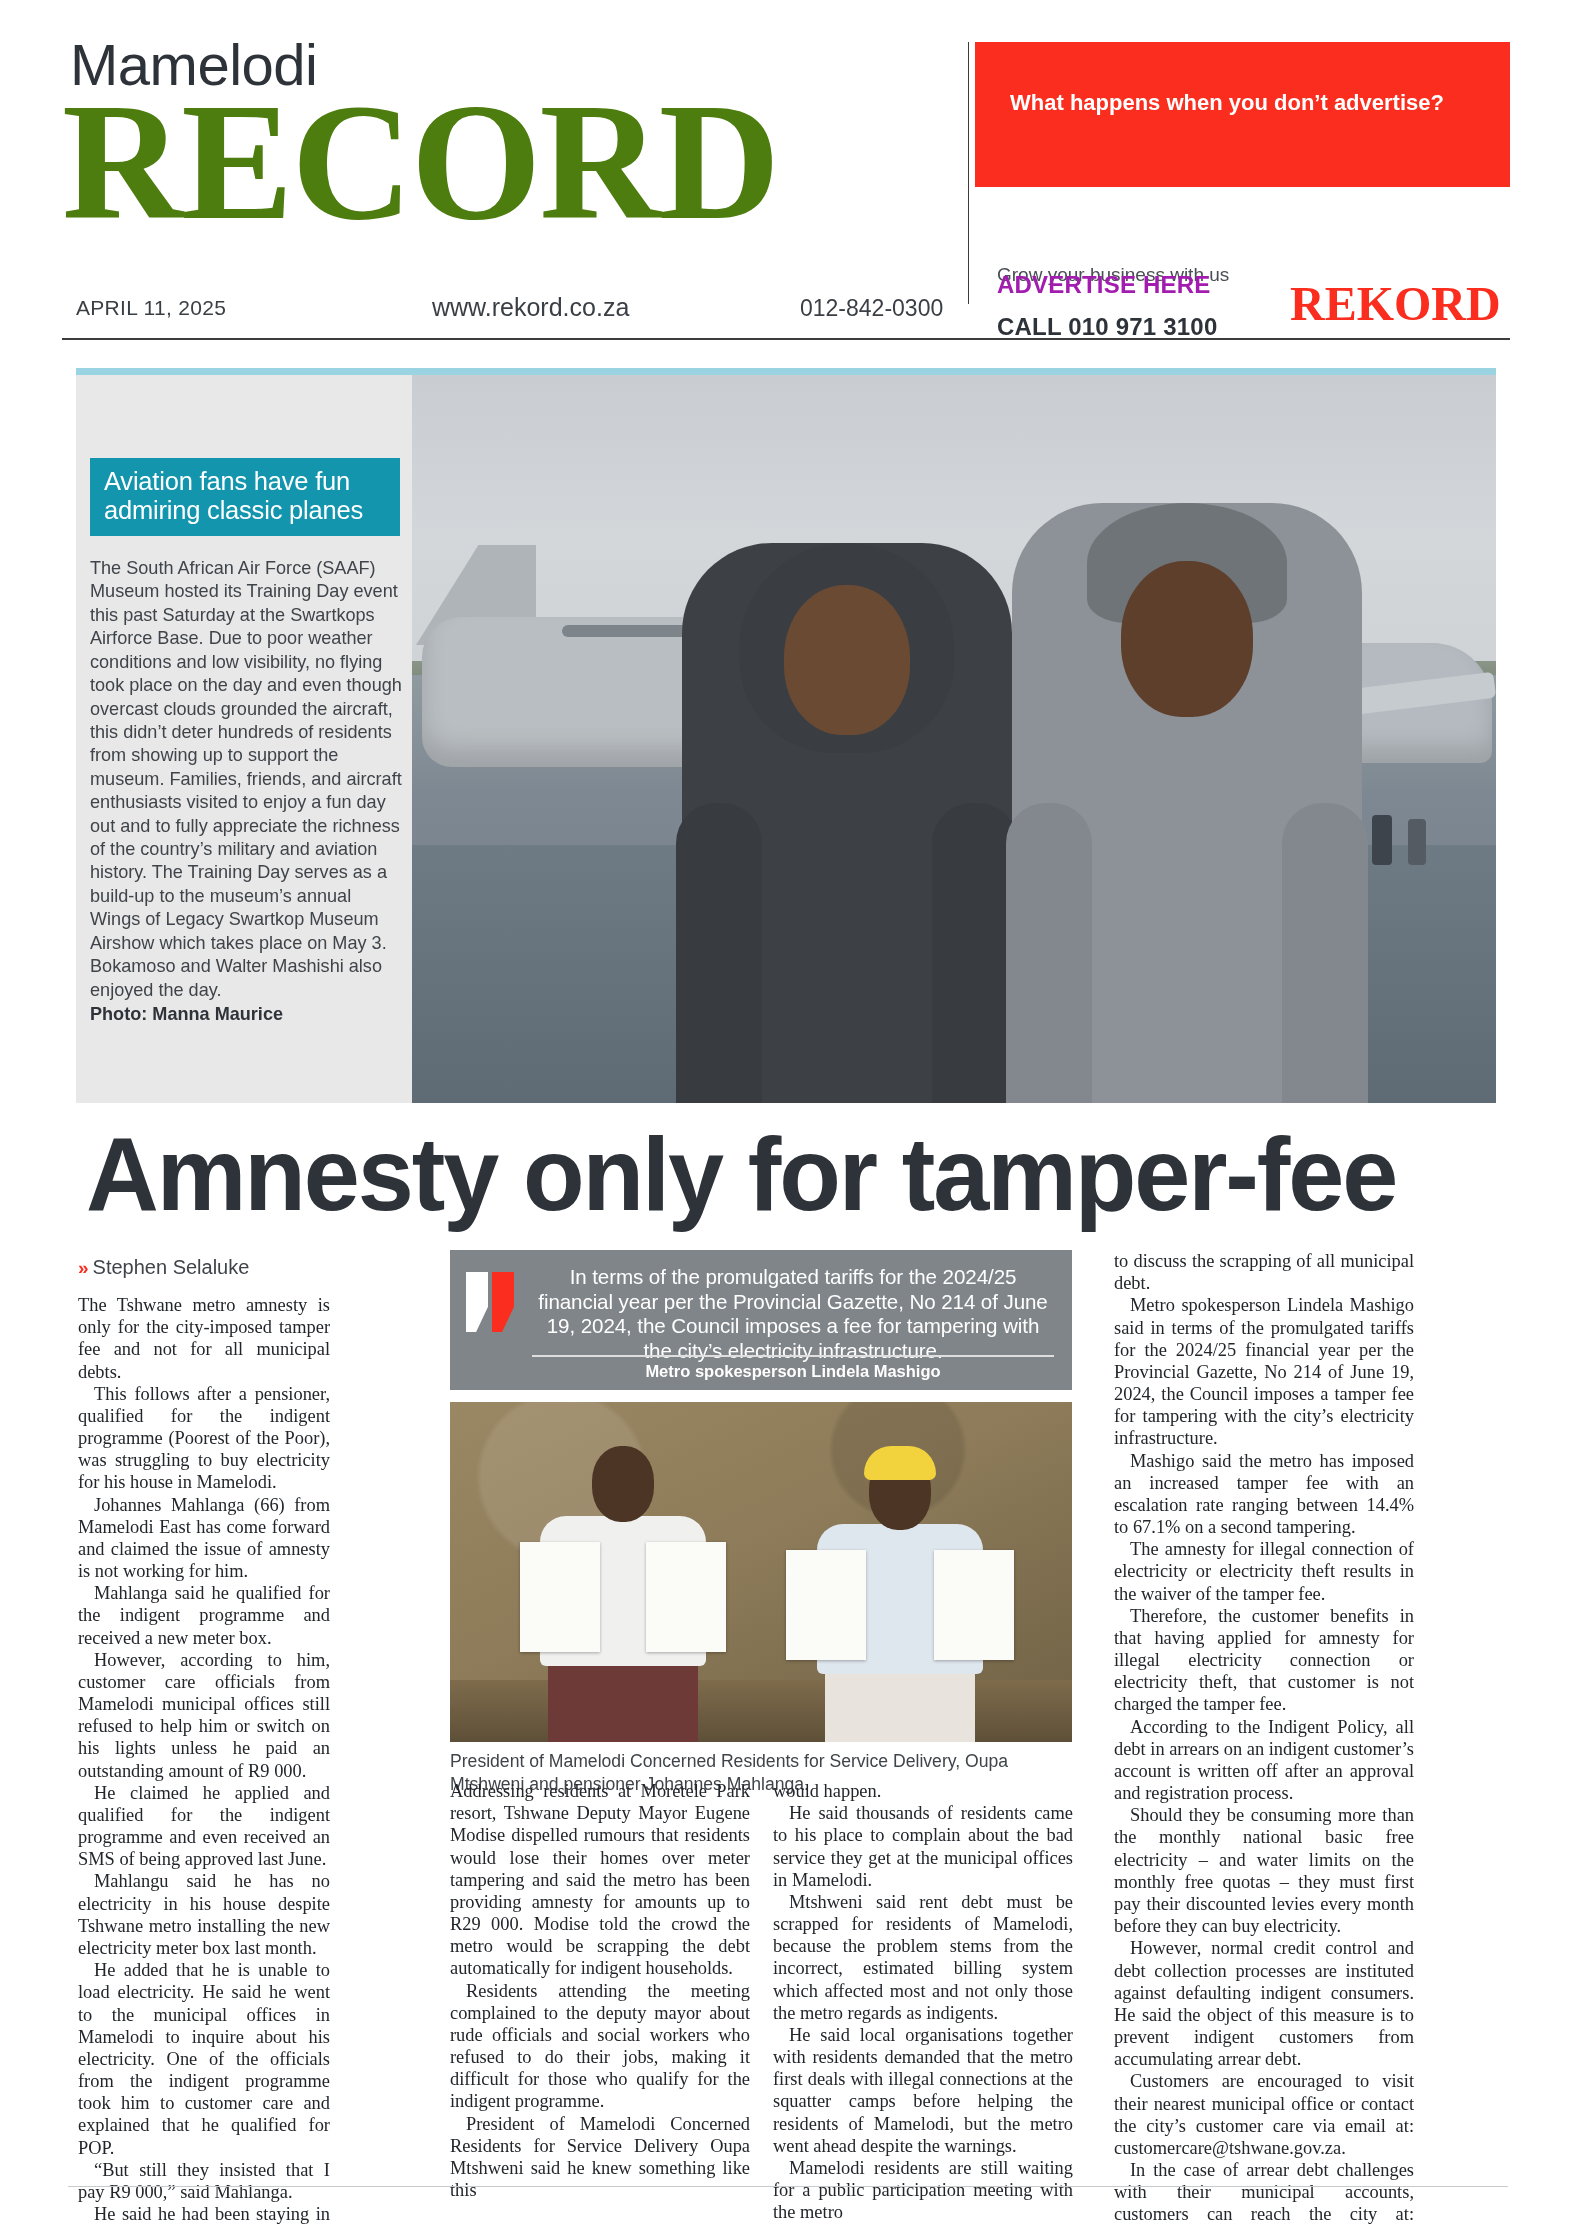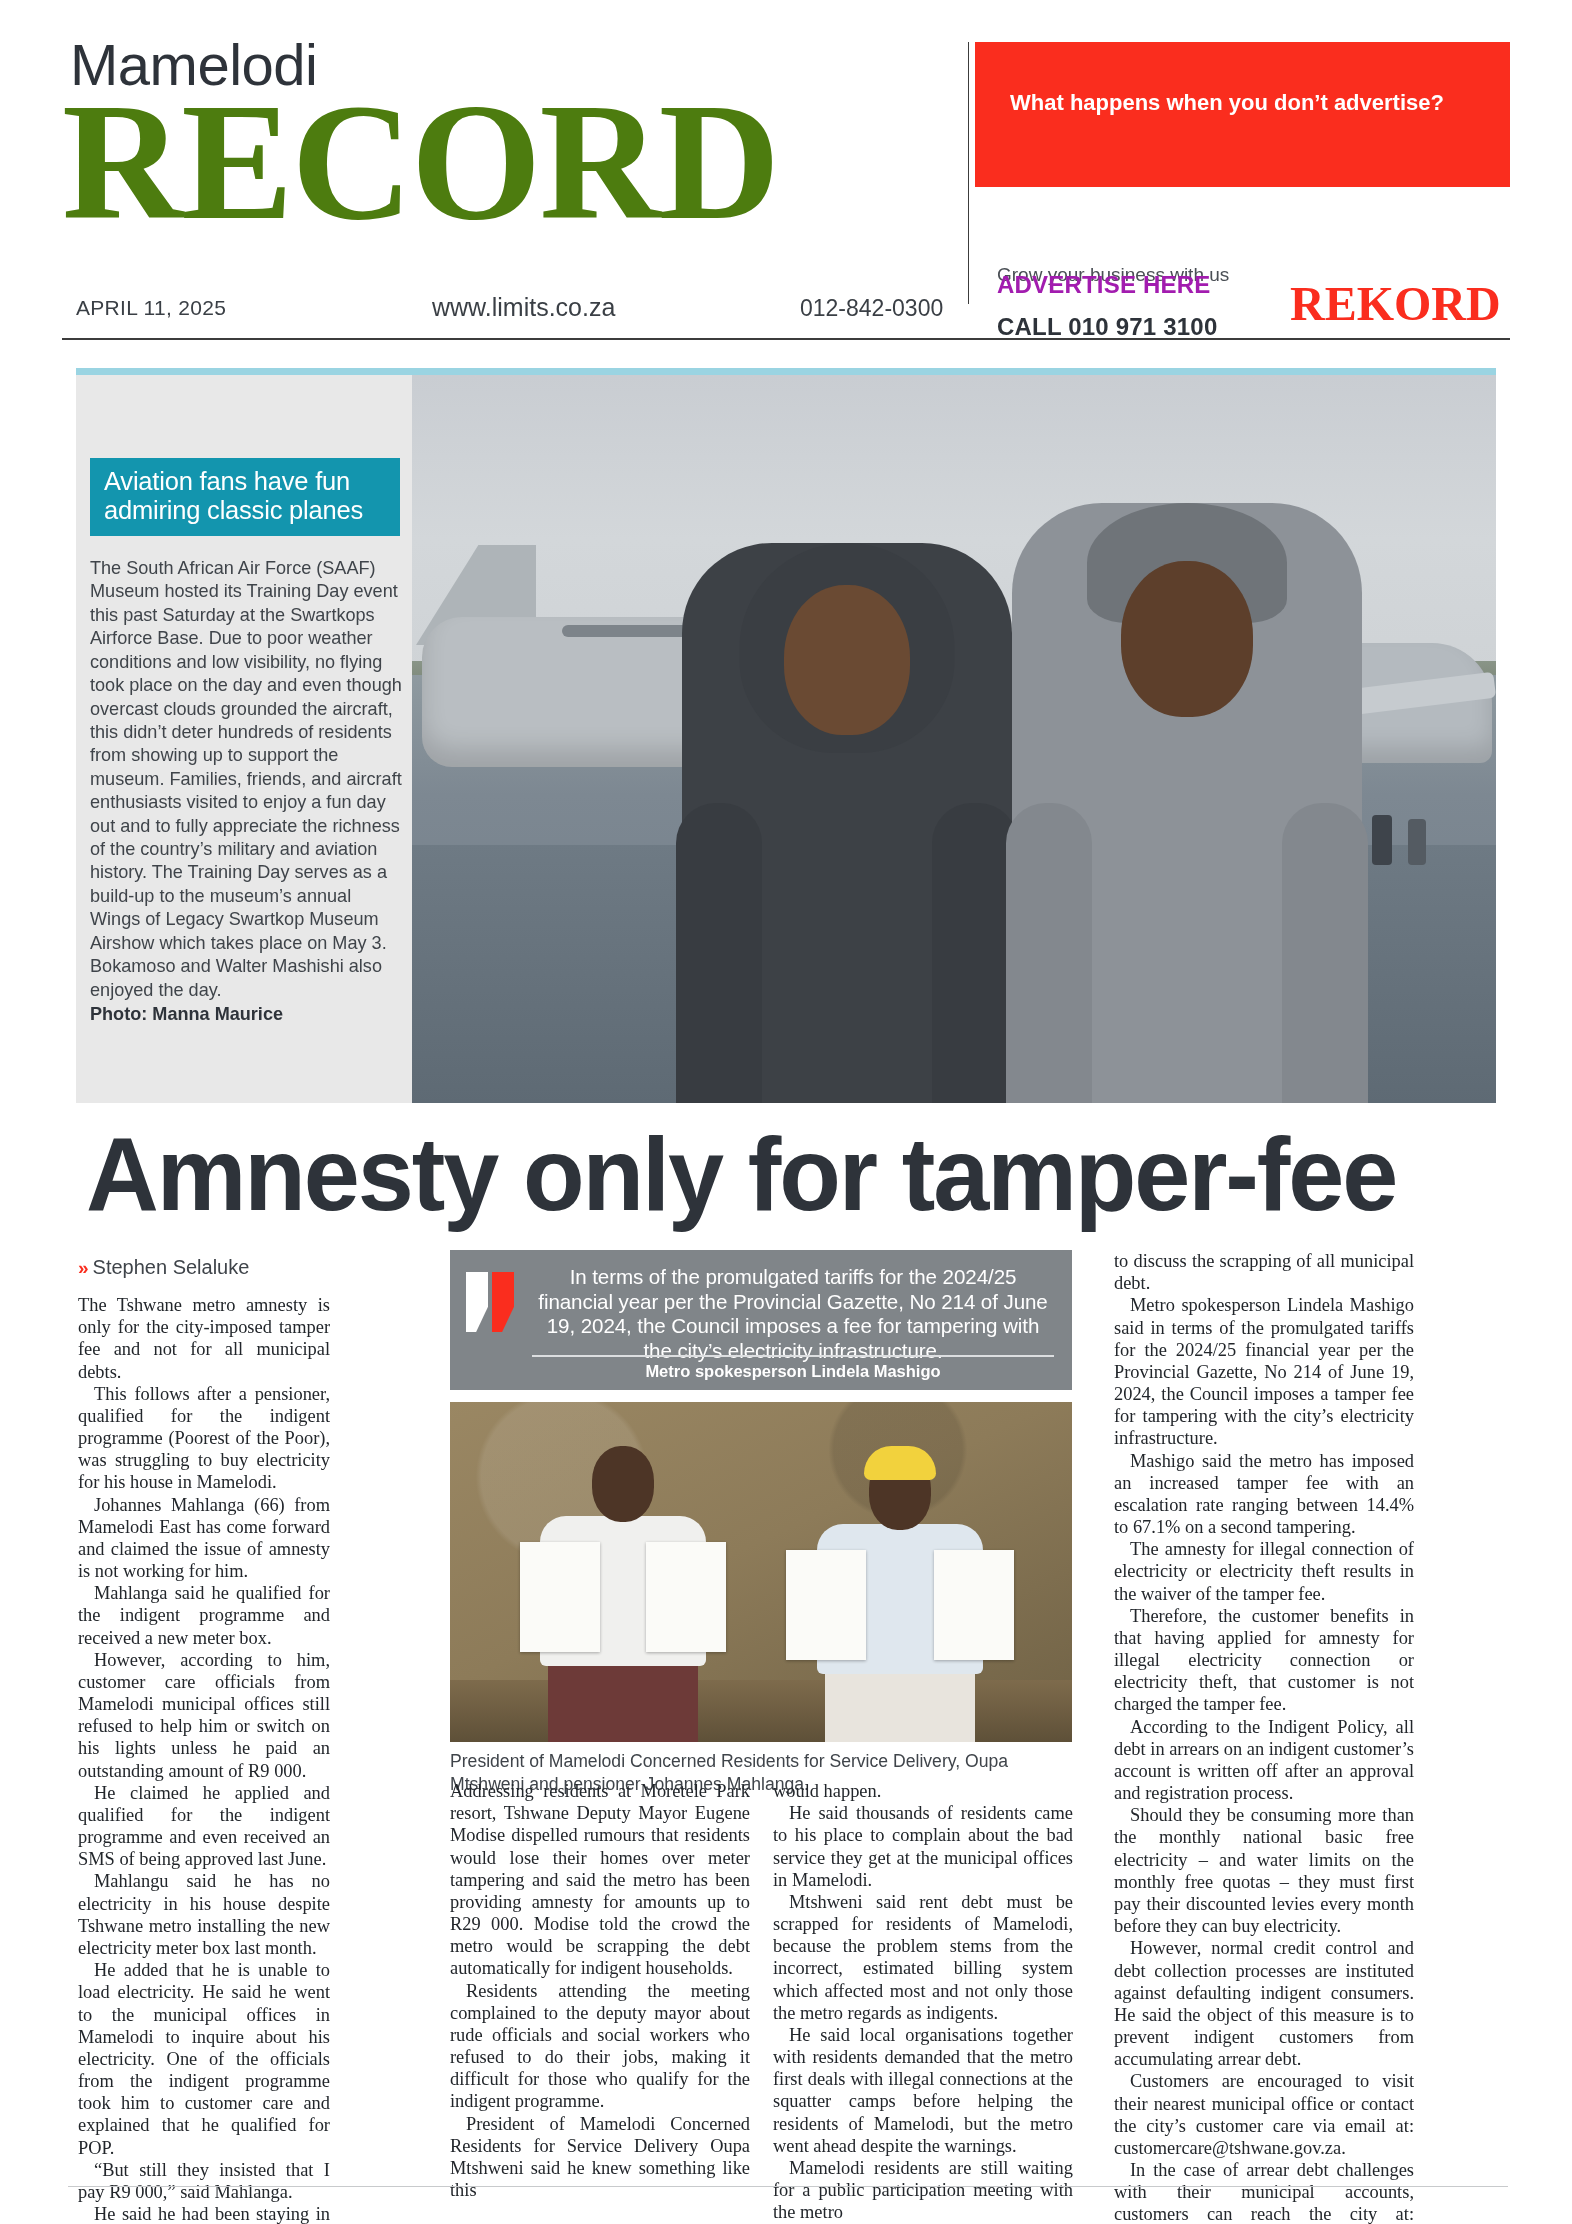--- a/index.html
+++ b/index.html
@@ -451,21 +451,21 @@
     <div class="mast-left">
       <div class="mast-mamelodi">Mamelodi</div>
       <div class="mast-record">RECORD</div>
     </div>
 
     <div class="mast-divider-v"></div>
     <div class="mast-rule-bottom"></div>
 
     <div class="mast-info">
       <div class="mast-date">APRIL 11, 2025</div>
-      <div class="mast-web">www.limits.co.za</div>
+      <div class="mast-web">www.rekord.co.za</div>
       <div class="mast-phone">012-842-0300</div>
     </div>
 
     <div class="ad-box">
       <div class="ad-line1">What happens when you don’t advertise?</div>
     </div>
     <div class="ad-grow">Grow your business with us</div>
     <div class="ad-advertise">ADVERTISE HERE</div>
     <div class="ad-call">CALL 010 971 3100</div>
     <div class="rekord-logo">REKORD</div>

